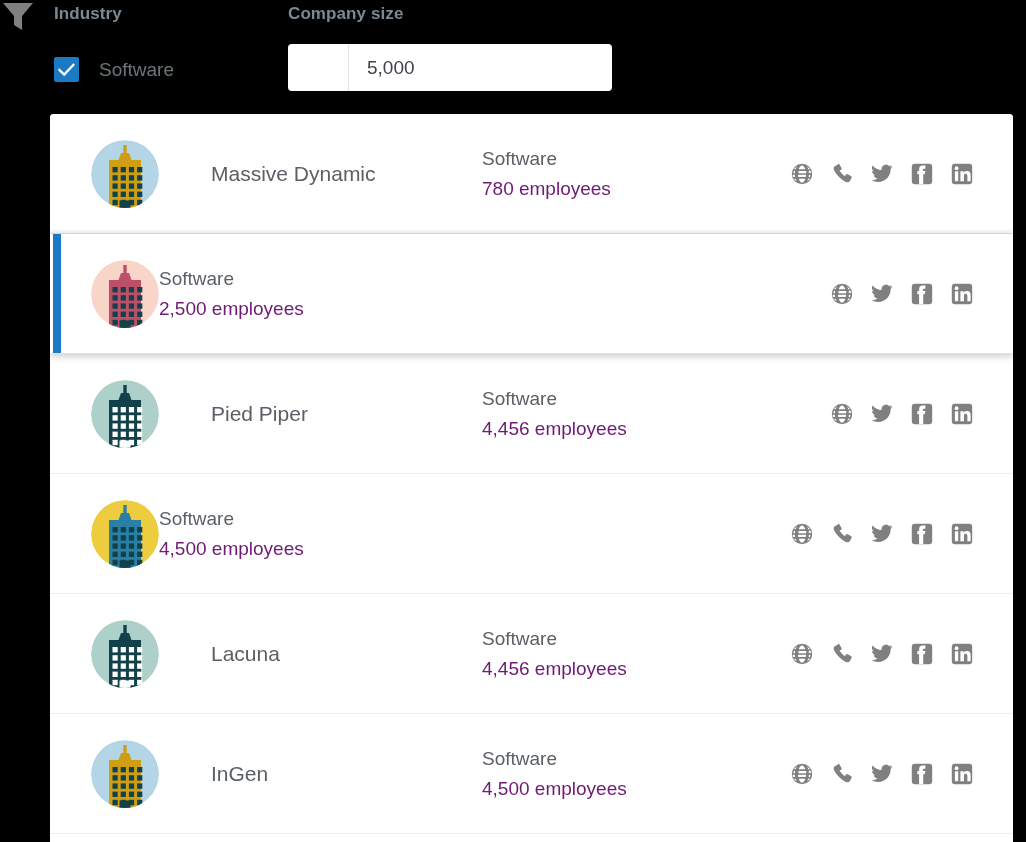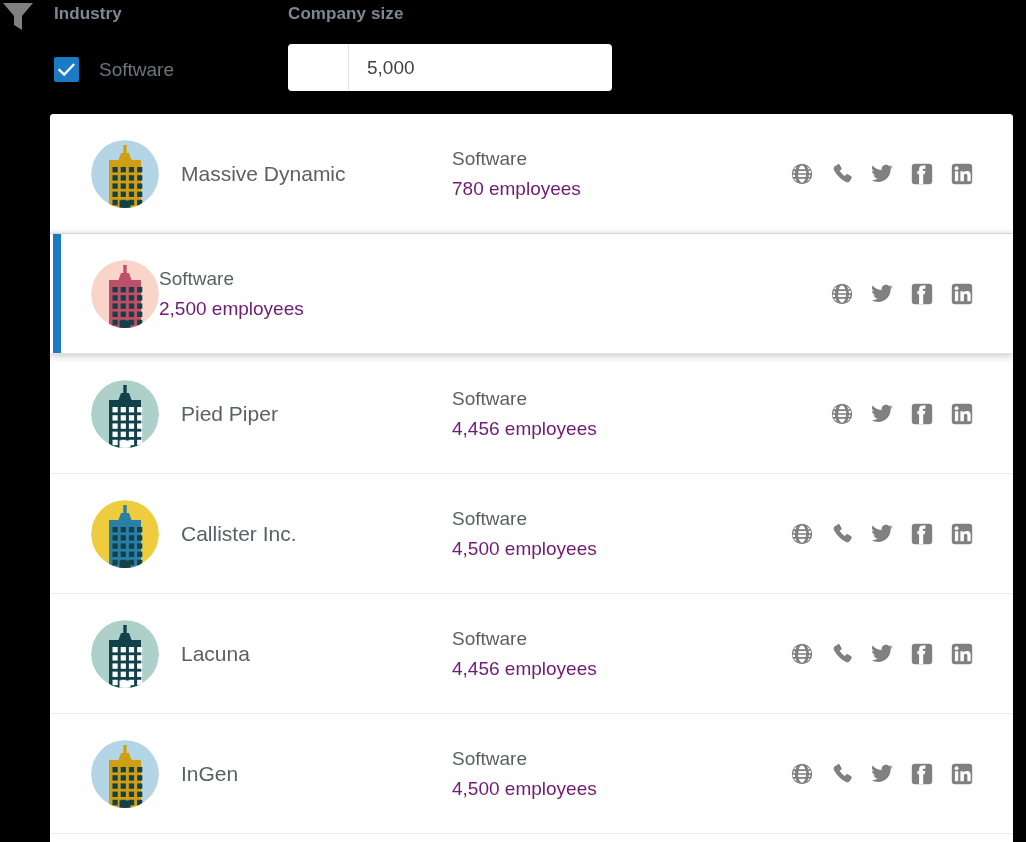--- a/index.html
+++ b/index.html
@@ -109,21 +109,21 @@
     width: 68px; height: 68px;
     border-radius: 50%;
     display: flex; align-items: flex-end; justify-content: center;
     overflow: hidden;
   }
   .avatar svg { display: block; }
 
   .company-name {
     flex: none;
     width: 271px;
-    margin-left: 22px;
+    margin-left: 52px;
     font-size: 21px;
     color: #5a6066;
     white-space: nowrap;
     overflow: hidden;
   }
 
   .meta { flex: 1 1 auto; min-width: 0; }
   .meta-industry { font-size: 19px; color: #5a6066; line-height: 1.0; margin-bottom: 11px; }
   .meta-employees { font-size: 19px; color: #701a75; line-height: 1.0; }
 
@@ -390,21 +390,20 @@
               <rect x="29.7" y="51.599999999999994" width="5.2" height="5.4" fill="#12414a"></rect>
               <rect x="37.9" y="51.599999999999994" width="5.2" height="5.4" fill="#12414a"></rect>
               <rect x="46.099999999999994" y="51.599999999999994" width="5.2" height="5.4" fill="#12414a"></rect>
               <rect x="21.5" y="59.8" width="5.2" height="5.4" fill="#12414a"></rect>
               <rect x="29.7" y="59.8" width="5.2" height="5.4" fill="#12414a"></rect>
               <rect x="37.9" y="59.8" width="5.2" height="5.4" fill="#12414a"></rect>
               <rect x="46.099999999999994" y="59.8" width="5.2" height="5.4" fill="#12414a"></rect>
               <rect x="28.5" y="60.5" width="11" height="7.5" fill="#12414a"></rect>
             </svg>
           </div>
-          <div class="company-name">Callister Inc.</div>
           <div class="meta">
             <div class="meta-industry">Software</div>
             <div class="meta-employees">4,500 employees</div>
           </div>
           <div class="social">
             <span class="social-icon">
               <svg width="22" height="22" viewBox="0 0 22 22">
                 <path fill="#808080" d="M11 .8A10.2 10.2 0 1 0 11 21.2 10.2 10.2 0 0 0 11 .8zm0 1.6c1.3 0 2.6 1.5 3.3 3.9H7.7C8.4 3.9 9.7 2.4 11 2.4zM5.9 3.8A11.7 11.7 0 0 0 4.6 6.3H2.9a8.7 8.7 0 0 1 3-2.5zM2.1 7.9h2a20 20 0 0 0-.3 2.3H2.4a8.6 8.6 0 0 1 .4-2.3h-.7zm.3 3.9h1.4c.05.8.14 1.6.3 2.3h-2a8.6 8.6 0 0 1-.4-2.3h.7zm.5 3.9h1.7a11.7 11.7 0 0 0 1.3 2.5 8.7 8.7 0 0 1-3-2.5zM11 19.6c-1.3 0-2.6-1.5-3.3-3.9h6.6c-.7 2.4-2 3.9-3.3 3.9zm3.7-5.5H7.3a17.6 17.6 0 0 1-.3-2.3h8a17.6 17.6 0 0 1-.3 2.3zm-7.4-3.9a17.6 17.6 0 0 1 .3-2.3h7.4a17.6 17.6 0 0 1 .3 2.3h-8zm8.8 7.9a11.7 11.7 0 0 0 1.3-2.5h1.7a8.7 8.7 0 0 1-3 2.5zm3.5-4.1h-2c.16-.7.25-1.5.3-2.3h1.4a8.6 8.6 0 0 1-.4 2.3h.7zm-1.7-3.9a20 20 0 0 0-.3-2.3h2a8.6 8.6 0 0 1 .4 2.3h-2.1zm-.5-3.9a11.7 11.7 0 0 0-1.3-2.5 8.7 8.7 0 0 1 3 2.5h-1.7z"></path>
               </svg>
             </span>

